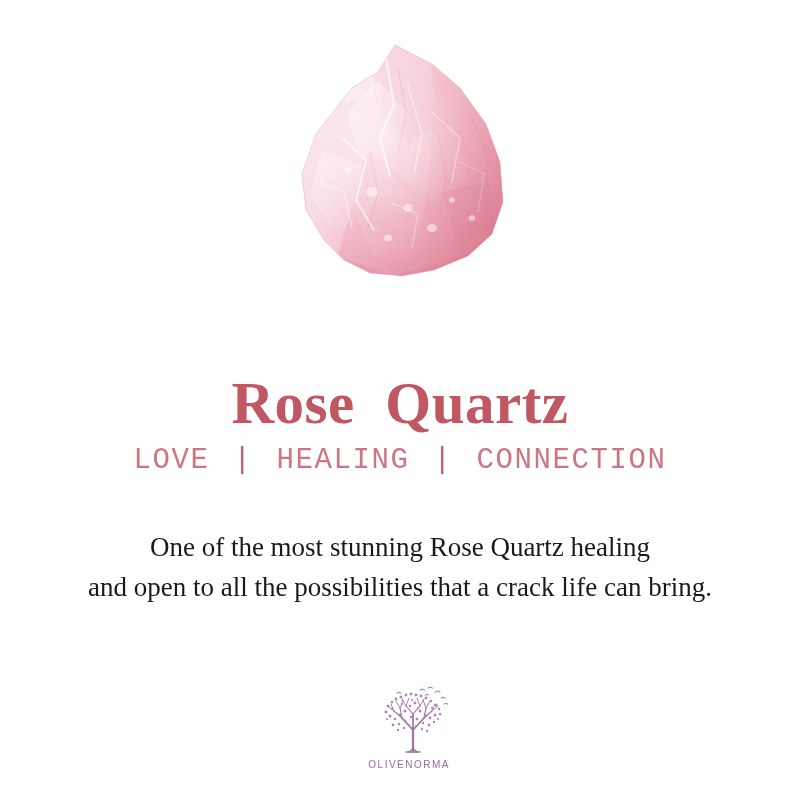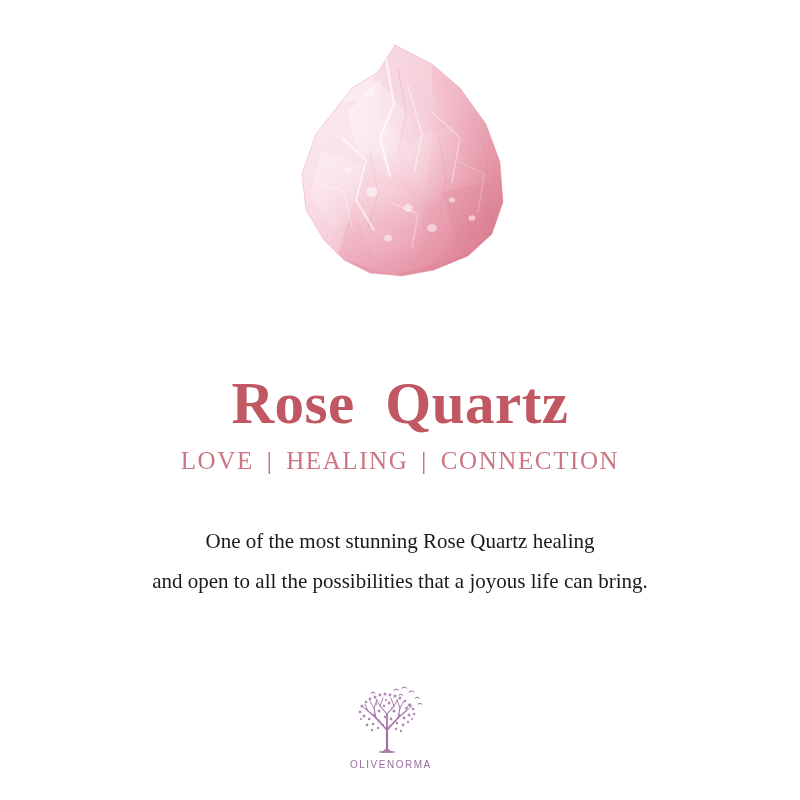--- a/index.html
+++ b/index.html
@@ -58,23 +58,23 @@
     white-space: pre;
   }
 
   
   .subtitle {
     position: absolute;
     left: 0;
     top: 446px;
     width: 800px;
     text-align: center;
-    font-family: Liberation Serif, serif;
+    font-family: Liberation Mono, monospace;
     font-weight: 300;
-    font-size: 25px;
+    font-size: 29px;
     line-height: 30px;
     letter-spacing: 1.6px;
     color: #cb7682;
     white-space: nowrap;
   }
   .subtitle .sep {
     color: #c2606d;
     padding: 0 5px;
     font-weight: 400;
   }
@@ -82,39 +82,39 @@
 
   
   .body-copy {
     position: absolute;
     left: 0;
     top: 500px;
     width: 800px;
     text-align: center;
     font-family: "Liberation Serif", "DejaVu Serif", serif;
     font-weight: 400;
-    font-size: 21px;
+    font-size: 27px;
     line-height: 40px;
     color: #1a1a1a;
   }
   .body-copy .line {
     display: block;
     white-space: nowrap;
   }
 
   
   .logo {
     position: absolute;
     left: 350px;
     top: 684px;
     width: 100px;
     height: 98px;
     display: flex;
     flex-direction: column;
-    align-items: flex-start;
+    align-items: flex-end;
     justify-content: flex-start;
   }
   .logo-mark {
     width: 74px;
     height: 72px;
     display: block;
   }
   .logo-text {
     margin-top: 3px;
     font-family: "Liberation Sans", sans-serif;
@@ -230,21 +230,21 @@
   <div class="subtitle">
     <span class="word">LOVE</span>
     <span class="sep">|</span>
     <span class="word">HEALING</span>
     <span class="sep">|</span>
     <span class="word">CONNECTION</span>
   </div>
 
   <p class="body-copy">
     <span class="line">One of the most stunning Rose Quartz healing</span>
-    <span class="line">and open to all the possibilities that a joyous life can bring.</span>
+    <span class="line">and open to all the possibilities that a crack life can bring.</span>
   </p>
 
   <div class="logo">
     <svg class="logo-mark" viewBox="0 0 74 72" aria-hidden="true">
       <g stroke="#9c6ba0" fill="none" stroke-linecap="round" stroke-width="1.1" opacity="0.95">
 
         <path d="M37 68 L37 44" stroke-width="2.2"></path>
         <path d="M33 68 Q37 63 41 68" stroke-width="1.4"></path>
         <path d="M30 68 L44 68" stroke-width="1.6"></path>
 

